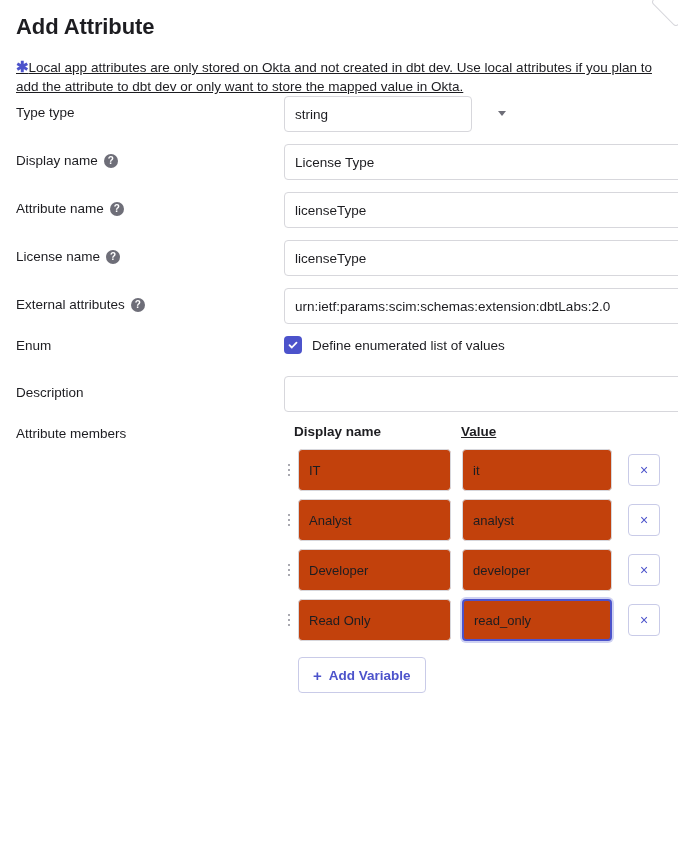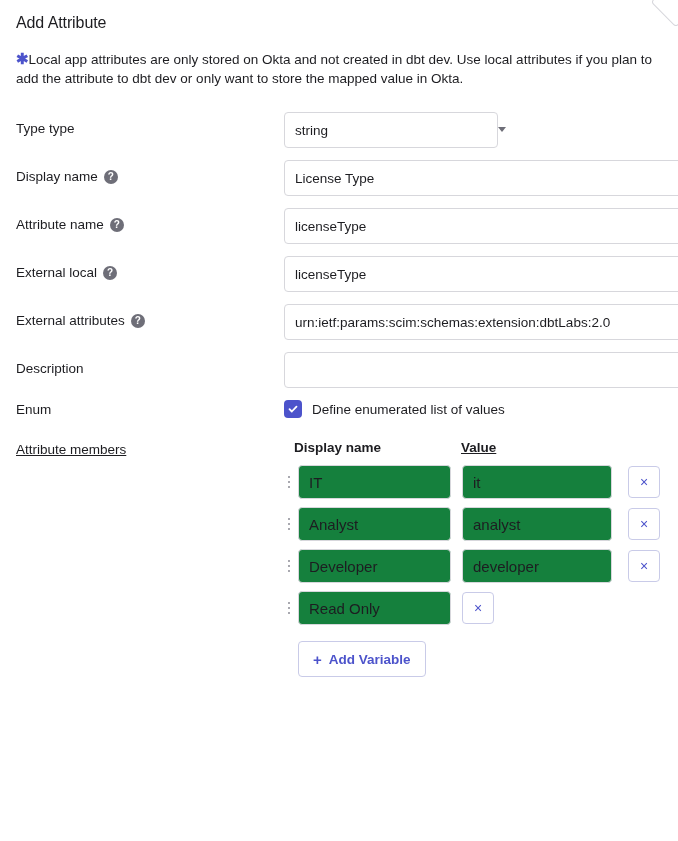--- a/index.html
+++ b/index.html
@@ -33,31 +33,31 @@
     top: -16px;
     right: -16px;
     width: 34px;
     height: 34px;
     border: 1px solid #d7d7dc;
     border-radius: 4px;
     transform: rotate(45deg);
     background: #ffffff;
   }
   h1.title {
-    font-size: 16px;
-    font-weight: normal;
+    font-size: 22px;
+    font-weight: bold;
     margin: 14px 0 18px 0;
     letter-spacing: -0.1px;
   }
   .notice {
     font-size: 13.5px;
     line-height: 19px;
     color: #1d1d21;
-    margin-bottom: 24px;
     max-width: 648px;
+    text-decoration: underline;
   }
   .notice .star {
     color: #4c53cb;
     font-weight: bold;
     font-size: 15px;
     line-height: 1;
   }
   .row {
     display: flex;
     align-items: flex-start;
@@ -103,21 +103,21 @@
     outline: none;
   }
   input.text-input::placeholder { color: #8c8c96; }
   .select-wrap {
     position: relative;
     width: 232px;
   }
   select.select-input {
     appearance: none;
     -webkit-appearance: none;
-    width: 214px;
+    width: 188px;
     height: 36px;
     border: 1px solid #d7d7dc;
     border-radius: 4px;
     padding: 0 28px 0 10px;
     font-size: 13.5px;
     font-family: "Liberation Sans", sans-serif;
     color: #1d1d21;
     background: #ffffff;
     outline: none;
   }
@@ -144,21 +144,21 @@
     height: 18px;
     border-radius: 4px;
     background: #4c53cb;
     display: flex;
     align-items: center;
     justify-content: center;
   }
   .checkbox svg { display: block; }
   .checkbox-label { font-size: 13.5px; }
   .members-row { align-items: flex-start; }
-  .members-row .label { padding-top: 2px; text-decoration: underline; }
+  .members-row .label { padding-top: 2px; }
   .members-head {
     display: flex;
     font-size: 13.5px;
     font-weight: bold;
     margin-bottom: 10px;
   }
   .members-head .h-display { width: 167px; margin-left: 10px; }
   .members-head .h-value { width: 150px; text-decoration: underline; }
   .member-row {
     display: flex;
@@ -177,28 +177,28 @@
     cursor: grab;
   }
   .drag-handle span {
     display: block;
     width: 2px;
     height: 2px;
     border-radius: 50%;
     background: #8c8c96;
   }
   input.member-input {
-    height: 34px;
+    height: 42px;
     border: 1px solid #d7d7dc;
     border-radius: 4px;
     padding: 0 10px;
-    font-size: 15px;
-    font-family: "Liberation Sans", sans-serif;
-    color: #1d1d21;
-    background: #15803d;
+    font-size: 13px;
+    font-family: "Liberation Sans", sans-serif;
+    color: #1d1d21;
+    background: #c2410c;
     outline: none;
   }
   input.member-display { width: 153px; margin-right: 11px; }
   input.member-value { width: 150px; margin-right: 16px; }
   input.focused {
     border: 2px solid #4c53cb;
     box-shadow: 0 0 0 2px #cfd2f2;
   }
   .remove-btn {
     width: 32px;
@@ -273,59 +273,59 @@
       <span>Attribute name</span>
       <span class="help-icon">?</span>
     </div>
     <div class="field">
       <input class="text-input" type="text" value="licenseType" style="">
     </div>
   </div>
 
   <div class="row">
     <div class="label">
-      <span>External local</span>
+      <span>License name</span>
       <span class="help-icon">?</span>
     </div>
     <div class="field">
       <input class="text-input" type="text" value="licenseType" style="">
     </div>
   </div>
 
   <div class="row">
     <div class="label">
       <span>External attributes</span>
       <span class="help-icon">?</span>
     </div>
     <div class="field">
       <input class="text-input" type="text" value="urn:ietf:params:scim:schemas:extension:dbtLabs:2.0" style="">
-    </div>
-  </div>
-
-  <div class="row">
-    <div class="label">Description</div>
-    <div class="field">
-      <input class="text-input" type="text" value="" style="">
     </div>
   </div>
 
   <div class="row enum-row">
     <div class="label">Enum</div>
     <div class="field">
       <div class="checkbox-group">
         <span class="checkbox">
           <svg width="12" height="12" viewBox="0 0 12 12">
               <path d="M2.5 6.2 L4.8 8.5 L9.5 3.6" stroke="#ffffff" stroke-width="1.8" fill="none" stroke-linecap="round" stroke-linejoin="round"></path>
             </svg>
         </span>
         <span class="checkbox-label">Define enumerated list of values</span>
       </div>
     </div>
   </div>
 
+  <div class="row">
+    <div class="label">Description</div>
+    <div class="field">
+      <input class="text-input" type="text" value="" style="">
+    </div>
+  </div>
+
   <div class="row members-row">
     <div class="label">Attribute members</div>
     <div class="field">
       <div class="members-head">
         <span class="h-display">Display name</span>
         <span class="h-value">Value</span>
       </div>
 
       <div class="member-row">
         <span class="drag-handle">
@@ -360,20 +360,21 @@
         <button class="remove-btn">×</button>
       </div>
 
       <div class="member-row">
         <span class="drag-handle">
             <span></span>
             <span></span>
             <span></span>
           </span>
         <input class="member-input member-display" type="text" value="Read Only" style="">
+        <input class="member-input member-value focused" type="text" value="read_only" style="">
         <button class="remove-btn">×</button>
       </div>
 
       <button class="add-another">
         <span class="plus">+</span>
         <span>Add Variable</span>
       </button>
     </div>
   </div>
 </div>

